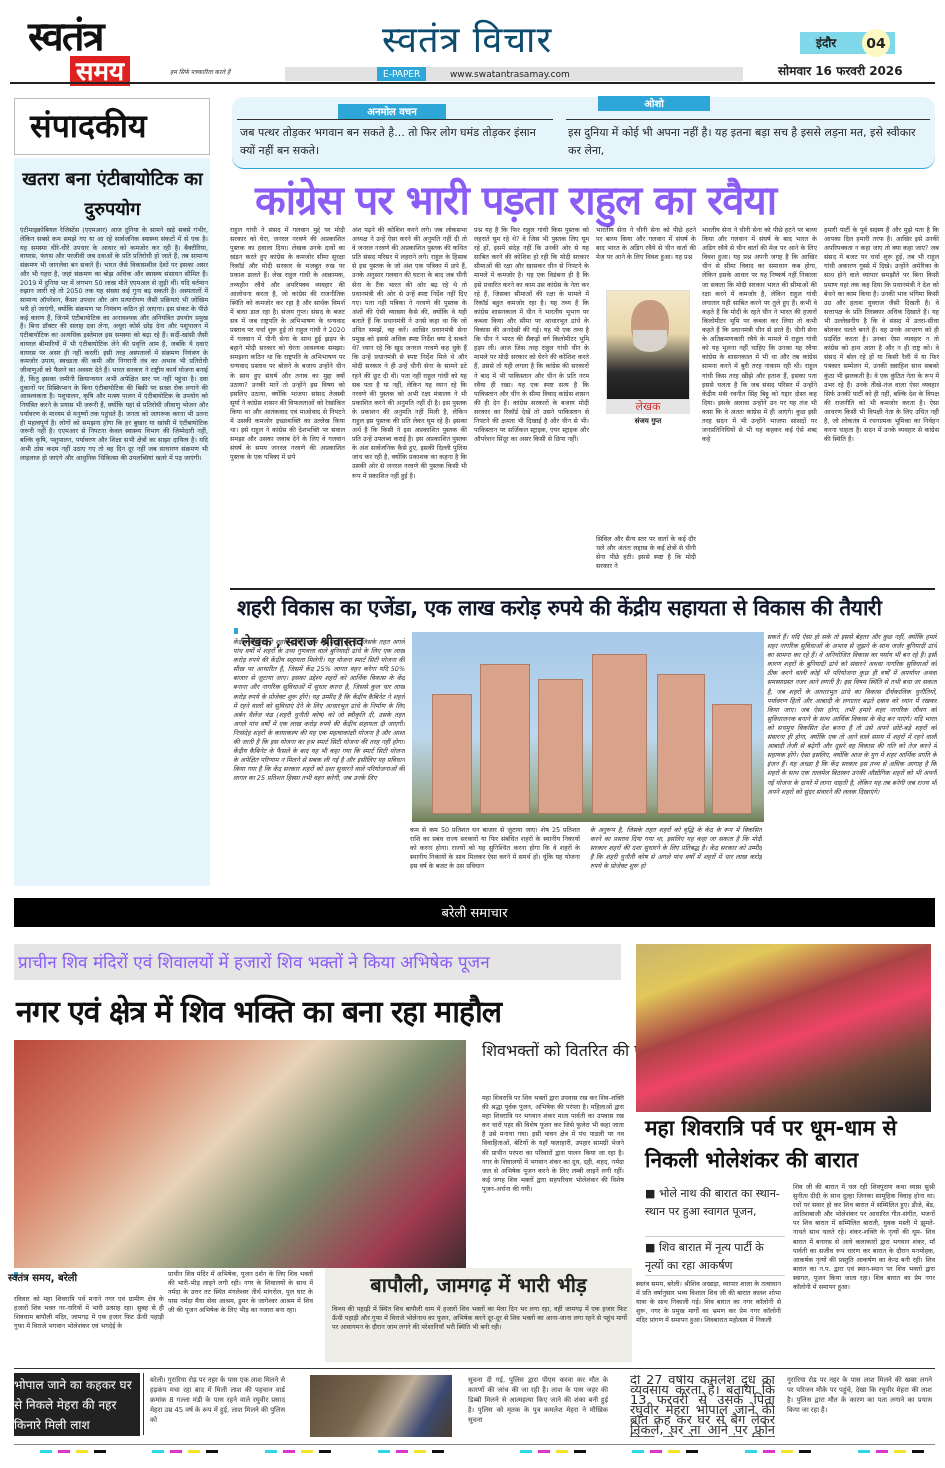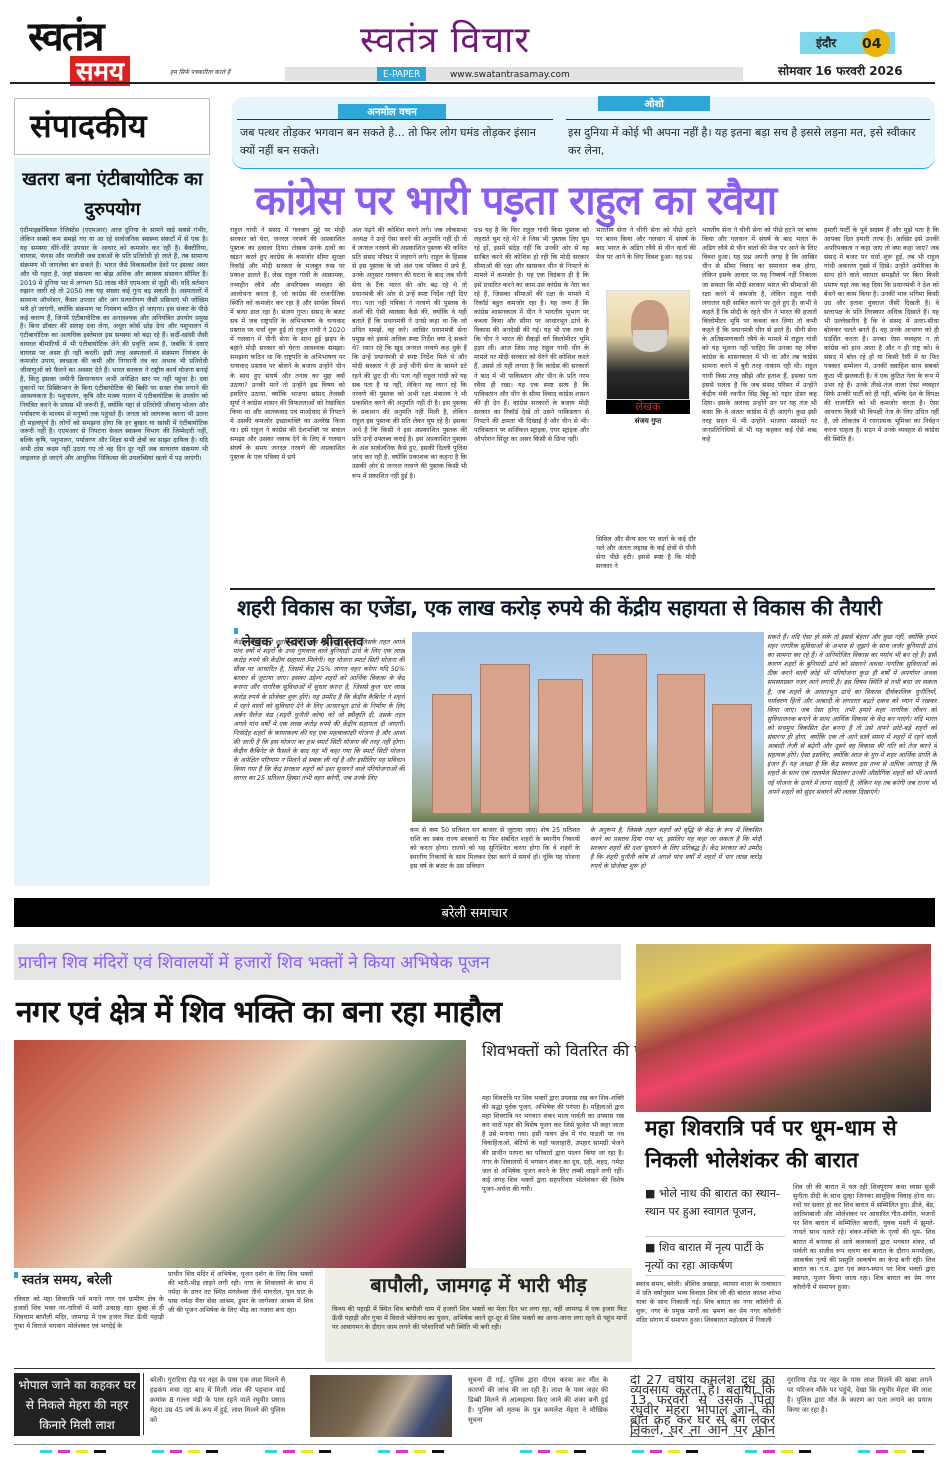--- a/index.html
+++ b/index.html
@@ -3,27 +3,27 @@
 <meta charset="utf-8">
 <style>
 *{box-sizing:border-box;margin:0;padding:0}
 body{width:945px;height:1468px;background:#fff;font-family:"DejaVu Sans",sans-serif;color:#222;position:relative;overflow:hidden}
 .abs{position:absolute}
 .txt{font-size:6.4px;line-height:9.1px;text-align:justify;color:#333;overflow:hidden}
 
 #logo-top{left:28px;top:14px;font-size:40px;font-weight:bold;color:#111;font-family:"DejaVu Serif",serif;letter-spacing:-2px;line-height:44px}
 #logo-bottom{left:70px;top:56px;background:#e0201f;color:#fff;font-size:26px;font-weight:bold;padding:0 6px;line-height:30px;font-family:"DejaVu Serif",serif}
 #tagline{left:170px;top:68px;font-size:6px;font-style:italic;color:#333}
-#paper-title{left:360px;top:14px;font-size:36px;color:#701a75;font-weight:normal;letter-spacing:1px}
+#paper-title{left:382px;top:14px;font-size:36px;color:#0c4a6e;font-weight:normal;letter-spacing:1px}
 #epaper-bar{left:285px;top:67px;width:458px;height:14px;background:#e2e2e2}
 #epaper-badge{left:377px;top:67px;height:14px;background:#2ea7d8;color:#fff;font-size:9px;line-height:14px;padding:0 6px}
 #website{left:450px;top:67px;font-size:9px;line-height:14px;color:#222}
 #city-box{left:800px;top:32px;width:95px;height:22px;background:#7fd8ea}
 #city{left:816px;top:34px;font-size:12px;font-weight:bold}
-#page-num{left:862px;top:29px;width:28px;height:28px;border-radius:50%;background:#eab308;font-size:14px;font-weight:bold;text-align:left;line-height:28px}
+#page-num{left:862px;top:29px;width:28px;height:28px;border-radius:50%;background:#fef9c3;font-size:14px;font-weight:bold;text-align:center;line-height:28px}
 #date{left:778px;top:62px;font-size:12px;font-weight:bold;color:#222}
 #mast-rule{left:10px;top:82px;width:925px;height:2px;background:#222}
 
 #sampadkiya-box{left:14px;top:98px;width:196px;height:57px;border:1px solid #bbb}
 #sampadkiya{left:30px;top:103px;font-size:32px;font-weight:bold;color:#111}
 #edit-panel{left:14px;top:158px;width:196px;height:728px;background:#e6f5fb}
 #edit-headline{left:20px;top:164px;width:185px;font-size:18px;font-weight:bold;line-height:30px;text-align:center;color:#111}
 #edit-body{left:20px;top:226px;width:188px;height:656px;font-size:6.4px;line-height:8.75px;text-align:justify}
 
 #quote-panel{left:232px;top:97px;width:703px;height:72px;background:#e6f5fb;border-radius:12px;border-bottom:1px solid #2aa4d6}
@@ -41,21 +41,21 @@
 #col1{left:230px;width:115px}
 #col2{left:352px;width:115px}
 #col3{left:474px;width:115px}
 #col4{left:596px;width:100px;top:535px;height:49px}
 #col4-top{left:596px;top:226px;width:100px;height:62px}
 #col5{left:702px;width:115px}
 #col6{left:824px;width:115px}
 #author-photo{left:606px;top:290px;width:84px;height:110px;background:linear-gradient(180deg,#f4e8c8 0%,#e7d6a9 40%,#2c2c2c 75%,#1a1a1a 100%);border:1px solid #ddd}
 #author-face{left:631px;top:300px;width:38px;height:50px;border-radius:45%;background:#c89c80}
 #author-beard{left:633px;top:330px;width:34px;height:22px;border-radius:0 0 50% 50%;background:#d8d3cd}
-#author-label{left:606px;top:400px;width:84px;text-align:center;font-size:11px;color:#d42b2b;background:#000000;line-height:14px}
+#author-label{left:606px;top:400px;width:84px;text-align:center;font-size:11px;color:#d42b2b;background:#e5e5e5;line-height:14px}
 #author-name{left:606px;top:416px;width:84px;text-align:center;font-size:7px;font-weight:bold}
 #sec-rule1{left:230px;top:588px;width:705px;height:2px;background:#222}
 #urban-headline{left:237px;top:592px;font-size:21px;font-weight:bold;color:#0f172a;line-height:32px;letter-spacing:-0.5px}
 #urban-author-mark{left:234px;top:628px;width:4px;height:6px;background:#2ea7d8}
 #urban-author{left:242px;top:632px;font-size:13px;font-weight:bold}
 #urban-col1{left:233px;top:638px;width:172px;height:250px;font-style:italic}
 #urban-photo{left:412px;top:632px;width:352px;height:190px;background:linear-gradient(180deg,#a6c9e8 0%,#bcd7ee 55%,#9aa78a 90%,#6f7d58 100%);overflow:hidden}
 .bldg{position:absolute;bottom:8px;background:#d9a28b;border:1px solid #b07c66}
 #urban-col2{left:410px;top:826px;width:170px;height:62px;}
 #urban-col3{left:590px;top:826px;width:172px;height:62px;font-style:italic}
@@ -72,29 +72,29 @@
 #shivratri-headline{left:645px;top:1112px;width:290px;font-size:21px;font-weight:bold;line-height:32px;color:#111}
 .bullet{font-size:11px;line-height:18px;color:#222}
 #bullet1{left:645px;top:1185px;width:140px}
 #bullet2{left:645px;top:1239px;width:140px}
 .bdiv{height:1px;background:#ccc}
 #bdiv1{left:645px;top:1236px;width:140px}
 #bdiv2{left:645px;top:1275px;width:140px}
 #barat-body{left:793px;top:1183px;width:142px;height:175px}
 #barat-left{left:636px;top:1280px;width:145px;height:85px}
 #shiv-byline-mark{left:14px;top:1272px;width:4px;height:6px;background:#2ea7d8}
-#shiv-byline{left:22px;top:1270px;font-size:13px;font-weight:bold}
+#shiv-byline{left:8px;top:1270px;font-size:10px;font-weight:bold}
 #shiv-col1{left:14px;top:1295px;width:150px;height:70px}
 #shiv-col2{left:168px;top:1270px;width:145px;height:90px}
 #bapauli-box{left:325px;top:1268px;width:307px;height:94px;background:#efeee6}
 #bapauli-headline{left:325px;top:1268px;width:307px;text-align:center;font-size:20px;font-weight:bold;line-height:34px}
 #bapauli-body{left:332px;top:1305px;width:295px;height:55px}
 #rule-bottom{left:14px;top:1368px;width:921px;height:1px;background:#333}
 
-#death-box{left:14px;top:1373px;width:126px;height:63px;background:#222;color:#fff;font-size:12px;line-height:20px;text-align:center;padding-top:2px}
+#death-box{left:14px;top:1373px;width:126px;height:63px;background:#222;color:#fff;font-size:12px;line-height:20px;text-align:left;padding-top:2px}
 #death-arrow{left:143px;top:1373px;width:1px;height:62px;background:#333}
 #death-col1{left:150px;top:1375px;width:135px;height:62px;font-size:6.8px;line-height:10px}
 #death-photo{left:310px;top:1375px;width:142px;height:62px;background:linear-gradient(120deg,#5b4c3a 0%,#7c6a52 40%,#bfae98 60%,#3c4a73 80%,#4a3c2c 100%)}
 #death-col2{left:468px;top:1375px;width:140px;height:62px;font-size:6.8px;line-height:10px}
 #death-col3{left:630px;top:1375px;width:145px;height:62px;font-size:13px;line-height:10px}
 #death-col4{left:787px;top:1375px;width:145px;height:62px;font-size:6.8px;line-height:10px}
 #rule-final{left:14px;top:1444px;width:921px;height:1px;background:#888}
 .reg{position:absolute;top:1450px;height:3px;width:12px}
 </style>
 </head>

